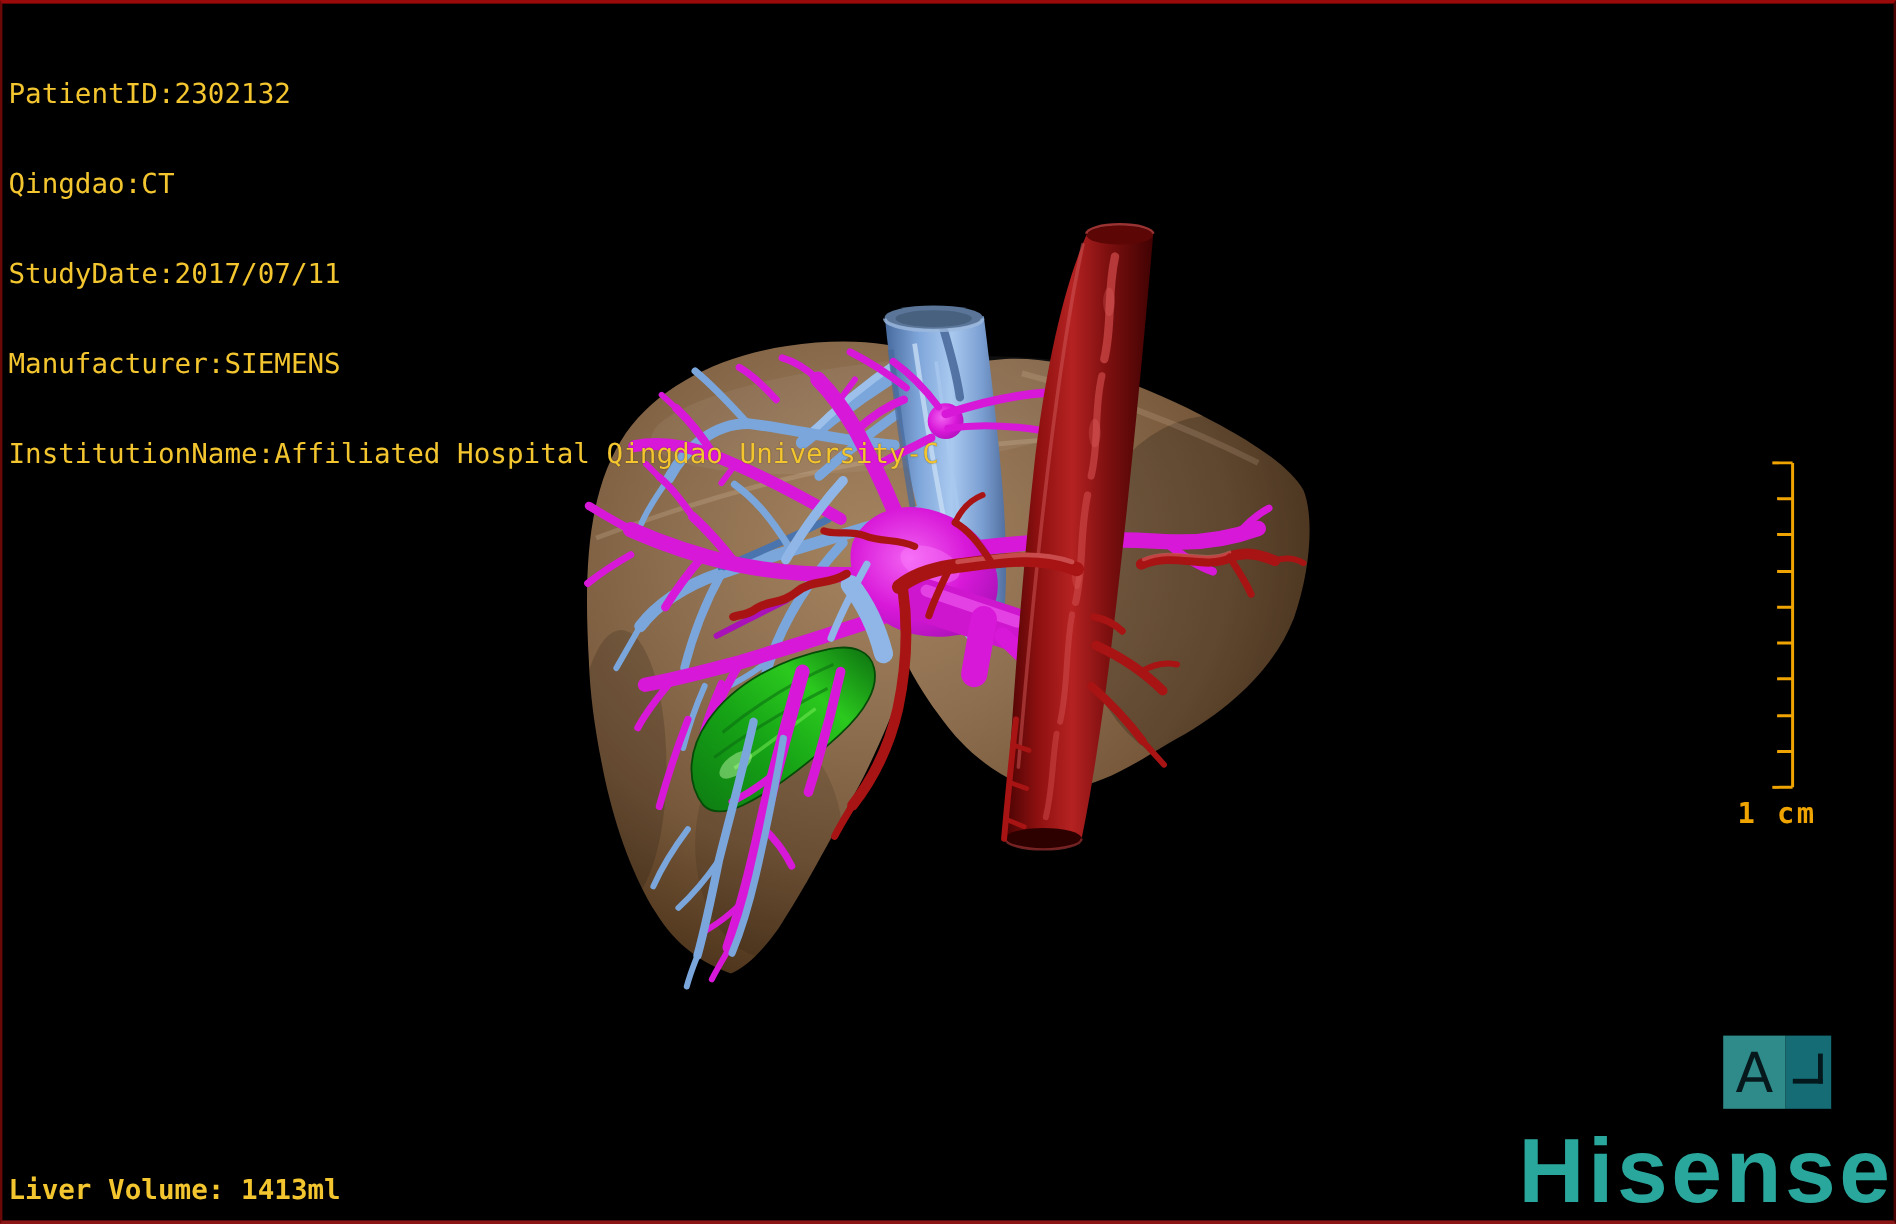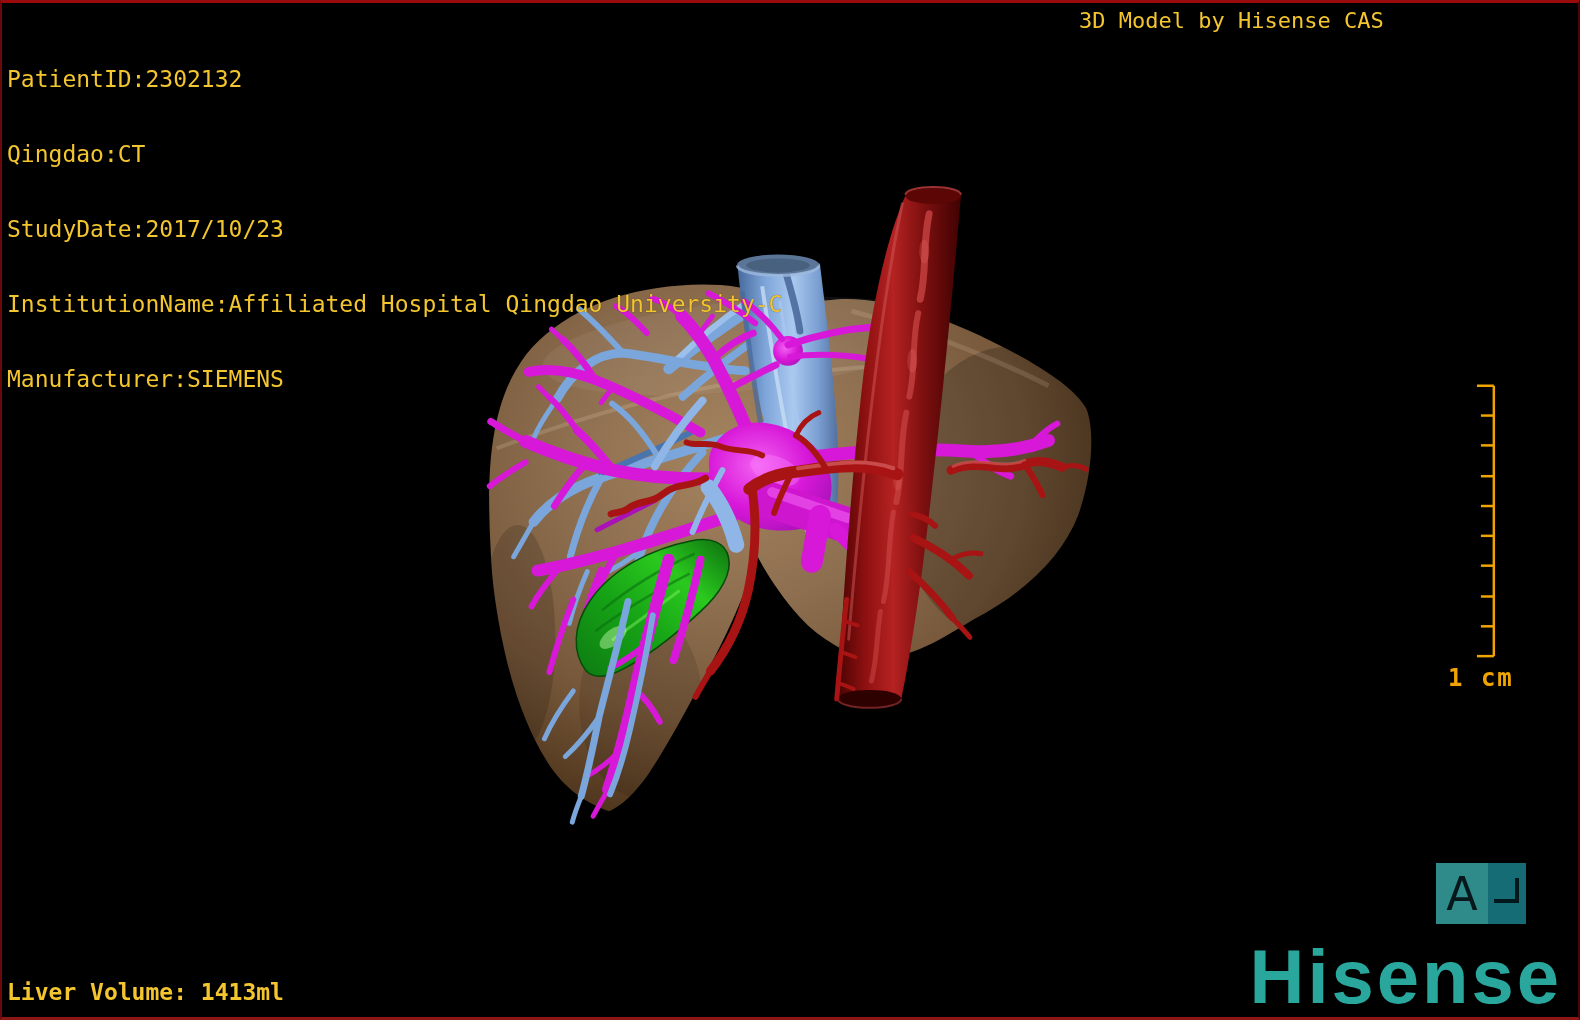--- a/index.html
+++ b/index.html
@@ -19,21 +19,21 @@
     font-size:23px;line-height:25px;white-space:pre;font-weight:bold;}
   .scale-label{position:absolute;left:1446px;top:661px;color:var(--ruler_yellow,#f0a400);
     font-size:24px;font-weight:bold;letter-spacing:2px;}
   .orient{position:absolute;left:1434px;top:860px;width:90px;height:61px;display:flex;cursor:pointer;}
   .orient-left{width:52px;background:var(--marker_teal_left,#2e8b8a);display:flex;
     align-items:center;justify-content:center;}
   .orient-left span{color:#06181c;font-family:"DejaVu Sans",sans-serif;font-size:46px;line-height:1;}
   .orient-right{flex:1;background:var(--marker_teal_right,#156c75);position:relative;}
   .corner{position:absolute;left:6px;top:15px;width:21px;height:21px;
     border-right:4px solid #03181c;border-bottom:4px solid #03181c;}
-  .brand{position:absolute;right:16px;bottom:4px;color:var(--brand_teal,#2aa79d);
+  .brand{position:absolute;right:0;bottom:4px;color:var(--brand_teal,#2aa79d);
     font-family:"Liberation Sans",sans-serif;font-weight:bold;font-size:76px;
     line-height:0.95;letter-spacing:3px;}
 </style>
 </head>
 <body>
 
 <div class="screen">
 
   <svg class="scene" viewBox="0 0 1580 1020" xmlns="http://www.w3.org/2000/svg">
     <defs>
@@ -236,26 +236,25 @@
       <path d="M 1485 566 L 1498 566"></path>
       <path d="M 1485 597 L 1498 597"></path>
       <path d="M 1485 627 L 1498 627"></path>
       <path d="M 1481 657 L 1498 657"></path>
     </g>
   </svg>
 
   <div class="patient-info">
     <div>PatientID:2302132</div>
     <div>Qingdao:CT</div>
-    <div>StudyDate:2017/10/23</div>
+    <div>StudyDate:2017/07/11</div>
+    <div>Manufacturer:SIEMENS</div>
     <div>InstitutionName:Affiliated Hospital Qingdao University-C</div>
-    <div>Manufacturer:SIEMENS</div>
   </div>
 
-  <div class="watermark">3D Model by Hisense CAS</div>
 
   <div class="scale-label">1 cm</div>
 
   <div class="orient">
     <div class="orient-left">
       <span>A</span>
     </div>
     <div class="orient-right">
       <div class="corner"></div>
     </div>

